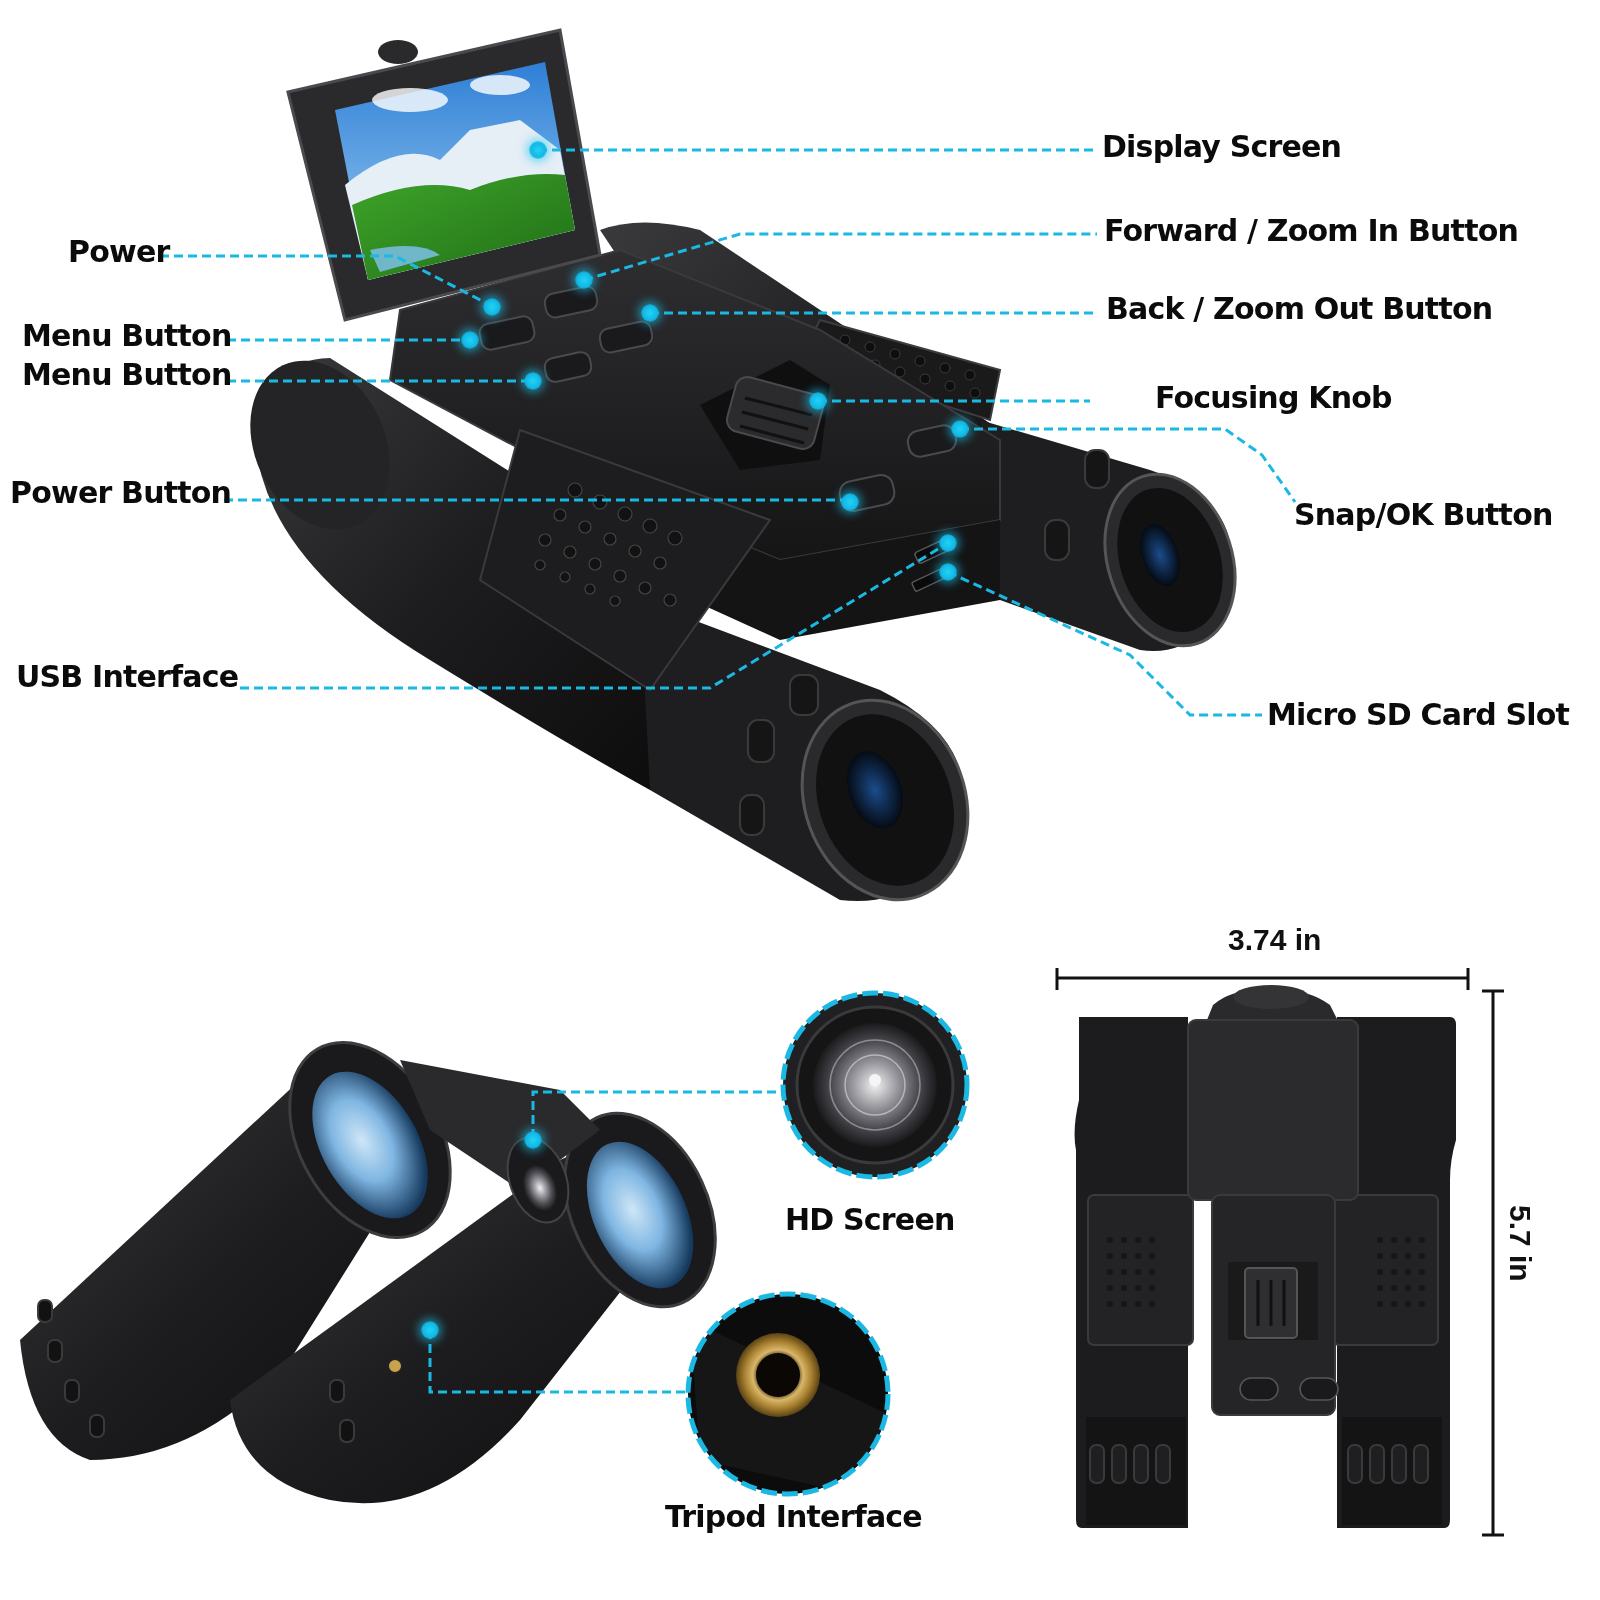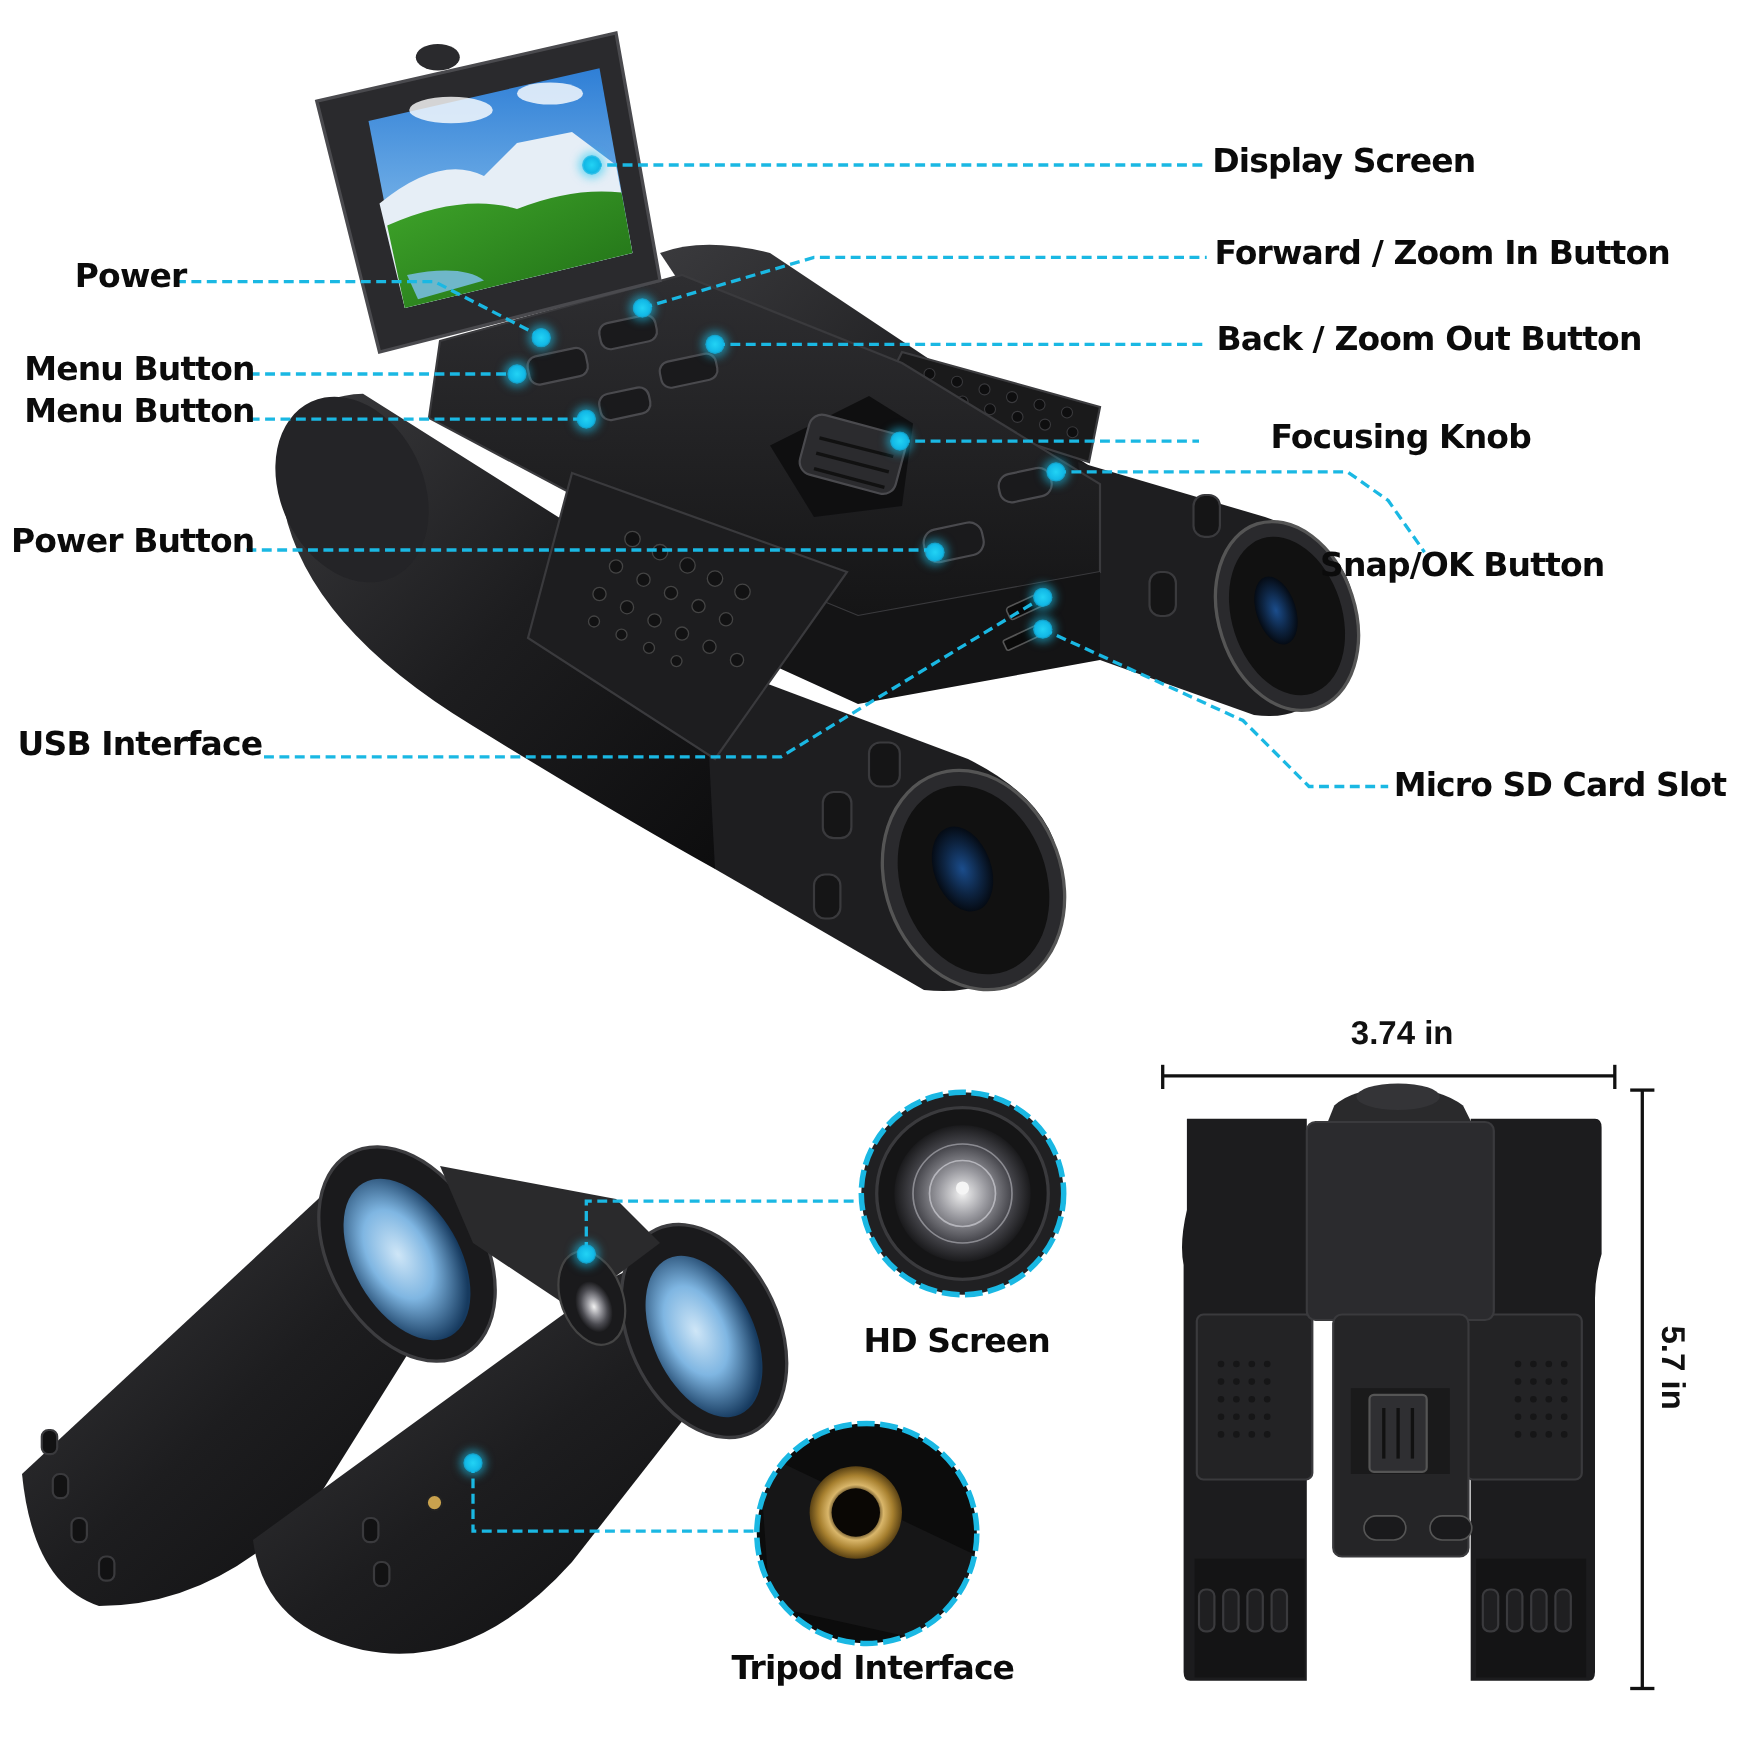--- a/index.html
+++ b/index.html
@@ -321,21 +321,21 @@
   <div class="hotspot" style="left:470px;top:340px"></div>
   <div class="hotspot" style="left:533px;top:381px"></div>
   <div class="hotspot" style="left:850px;top:502px"></div>
   <div class="hotspot" style="left:533px;top:1140px"></div>
   <div class="hotspot" style="left:430px;top:1330px"></div>
 
   <div class="label" style="left:1102px;top:132px">Display Screen</div>
   <div class="label" style="left:1106px;top:294px">Back / Zoom Out Button</div>
   <div class="label" style="left:1104px;top:216px">Forward / Zoom In Button</div>
   <div class="label" style="left:1155px;top:383px">Focusing Knob</div>
-  <div class="label" style="left:1200px;top:500px">Snap/OK Button</div>
+  <div class="label" style="left:1294px;top:500px">Snap/OK Button</div>
   <div class="label" style="left:1267px;top:700px">Micro SD Card Slot</div>
 
   <div class="label" style="left:68px;top:237px">Power</div>
   <div class="label" style="left:22px;top:321px">Menu Button</div>
   <div class="label" style="left:22px;top:360px">Menu Button</div>
   <div class="label" style="left:10px;top:478px">Power Button</div>
   <div class="label" style="left:16px;top:662px">USB Interface</div>
 
   <div class="label" style="left:785px;top:1205px">HD Screen</div>
   <div class="label" style="left:665px;top:1502px">Tripod Interface</div>

